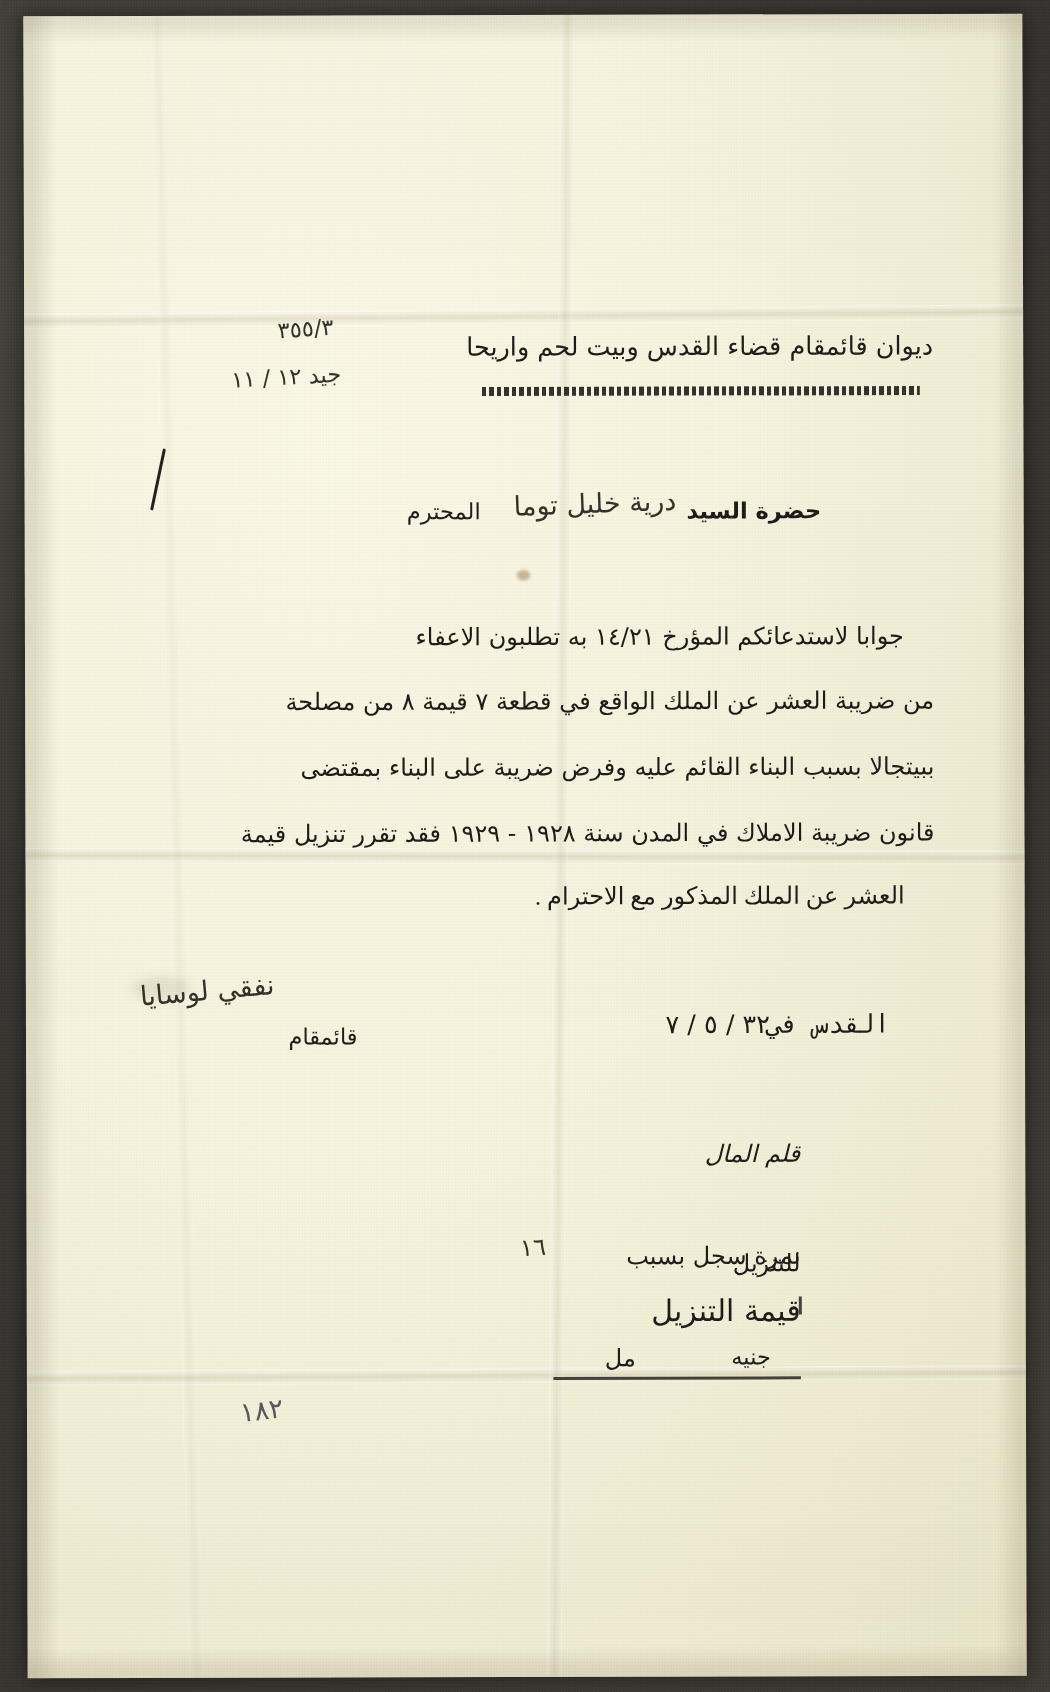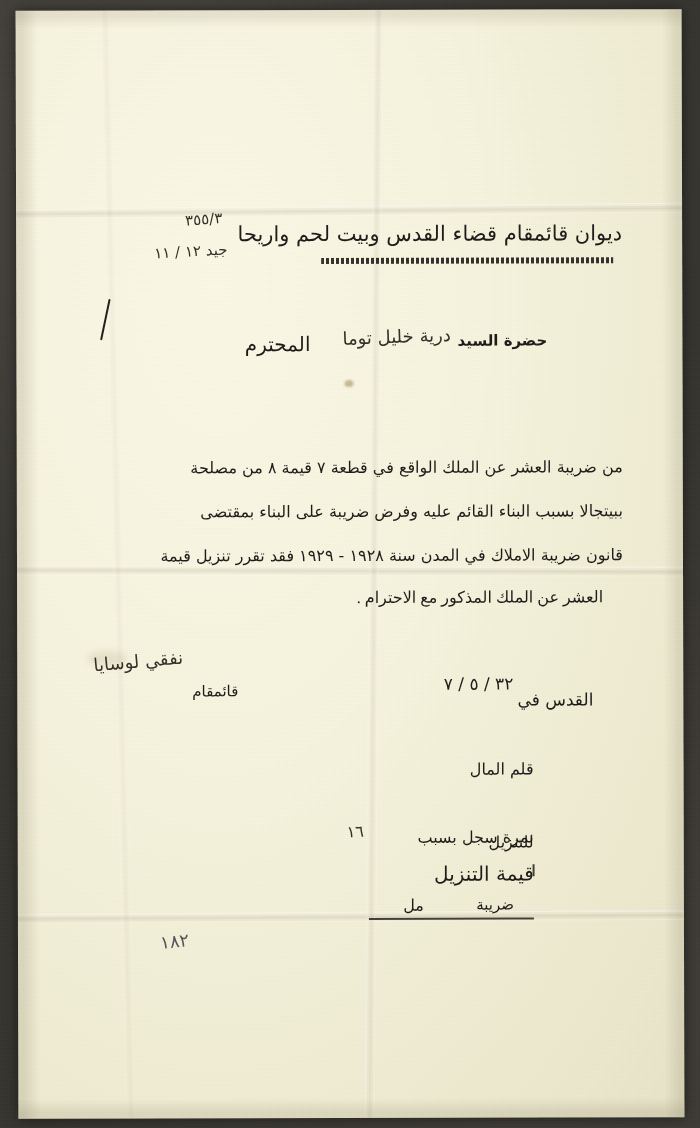--- a/index.html
+++ b/index.html
@@ -134,49 +134,50 @@
     <div class="crease crease-h" style="top:556px; transform:rotate(0.3deg);"></div>
     <div class="crease crease-h" style="top:902px; transform:rotate(-0.2deg);"></div>
     <div class="crease crease-v" style="left:352px; transform:rotate(0.6deg);"></div>
     <div class="crease crease-v" style="left:96px; opacity:.35; transform:rotate(-1.2deg);"></div>
 
     <div class="stain" style="left:328px; top:370px; width:9px; height:7px; background:rgba(140,110,60,.45); filter:blur(1px);"></div>
     <div class="stain" style="left:70px; top:640px; width:40px; height:16px; background:rgba(160,150,110,.18); filter:blur(3px);"></div>
 
     <div class="paper-edge-shade"></div>
 
-    <div class="ink" style="right:60px; top:212px; font-size:21px;text-align:right;">ديوان قائمقام قضاء القدس وبيت لحم واريحا</div>
+    <div class="ink" style="right:60px; top:212px; font-size:17px;text-align:right;">ديوان قائمقام قضاء القدس وبيت لحم واريحا</div>
     <div class="hdr-line"></div>
 
     <div class="ink ink-soft" style="right:460px; top:200px; font-size:15px; transform:rotate(-4deg);">٣٥٥/٣</div>
     <div class="ink ink-soft" style="right:455px; top:232px; font-size:15px; transform:rotate(-3deg);">جيد ١٢ / ١١</div>
 
     <div class="slash" style="left:88px; top:288px;"></div>
 
     <div class="ink" style="right:135px; top:322px; font-size:15px;font-weight:bold;">حضرة السيد</div>
     <div class="ink ink-soft" style="right:232px; top:316px; font-size:18px; transform:rotate(-2deg);">درية خليل توما</div>
-    <div class="ink" style="right:372px; top:322px; font-size:20px;">المحترم</div>
+    <div class="ink" style="right:362px; top:322px; font-size:15px;">المحترم</div>
 
+    <div class="ink" style="right:80px; top:405px; font-size:16px;">جوابا لاستدعائكم المؤرخ ١٤/٢١ به تطلبون الاعفاء</div>
     <div class="ink" style="right:60px; top:448px; font-size:16px;">من ضريبة العشر عن الملك الواقع في قطعة ٧ قيمة ٨ من مصلحة</div>
     <div class="ink" style="right:60px; top:492px; font-size:16px;">ببيتجالا بسبب البناء القائم عليه وفرض ضريبة على البناء بمقتضى</div>
     <div class="ink" style="right:60px; top:536px; font-size:16px;">قانون ضريبة الاملاك في المدن سنة ١٩٢٨ - ١٩٢٩ فقد تقرر تنزيل قيمة</div>
     <div class="ink" style="right:80px; top:578px; font-size:16px;font-family:Liberation Serif, serif;">العشر عن الملك المذكور مع الاحترام .</div>
 
-    <div class="ink" style="right:90px; top:680px; font-size:17px;">القدس في</div>
+    <div class="ink" style="right:90px; top:664px; font-size:17px;font-family:Liberation Mono, monospace;">القدس في</div>
     <div class="ink" style="right:170px; top:664px; font-size:17px;">٣٢ / ٥ / ٧</div>
 
     <div class="ink ink-soft" style="right:500px; top:640px; font-size:18px; transform:rotate(-5deg);">نفقي لوسايا</div>
     <div class="ink" style="right:445px; top:672px; font-size:15px;">قائمقام</div>
 
-    <div class="ink" style="right:150px; top:750px; font-size:16px;">قلم المال</div>
+    <div class="ink" style="right:150px; top:750px; font-size:16px;font-style:italic;">قلم المال</div>
     <div class="ink" style="right:150px; top:784px; font-size:16px;margin-top:39px;">للتنزيل</div>
     <div class="ink" style="right:150px; top:818px; font-size:16px;">نمرة سجل بسبب</div>
     <div class="ink ink-soft" style="right:320px; top:812px; font-size:16px; transform:rotate(-3deg);">١٦</div>
     <div class="ink" style="right:150px; top:852px; font-size:20px;">قيمة التنزيل</div>
-    <div class="ink" style="right:170px; top:886px; font-size:15px;">ضريبة</div>
+    <div class="ink" style="right:170px; top:886px; font-size:15px;">جنيه</div>
     <div class="ink" style="right:260px; top:886px; font-size:16px;">مل</div>
     <div class="rule" style="right:150px; top:908px; width:165px;"></div>
     <div class="rule" style="right:150px; top:866px; width:12px; transform:rotate(90deg); transform-origin:right center; height:1.5px;"></div>
 
     <div class="ink pencil" style="right:495px; top:920px; font-size:18px; transform:rotate(-6deg);">١٨٢</div>
     <div class="ink pencil" style="right:540px; top:1085px; font-size:19px; opacity:.55;margin-top:36px;">١٨ ل ٤</div>
   </div>
 
   <div class="scan-noise"></div>
 </div>

